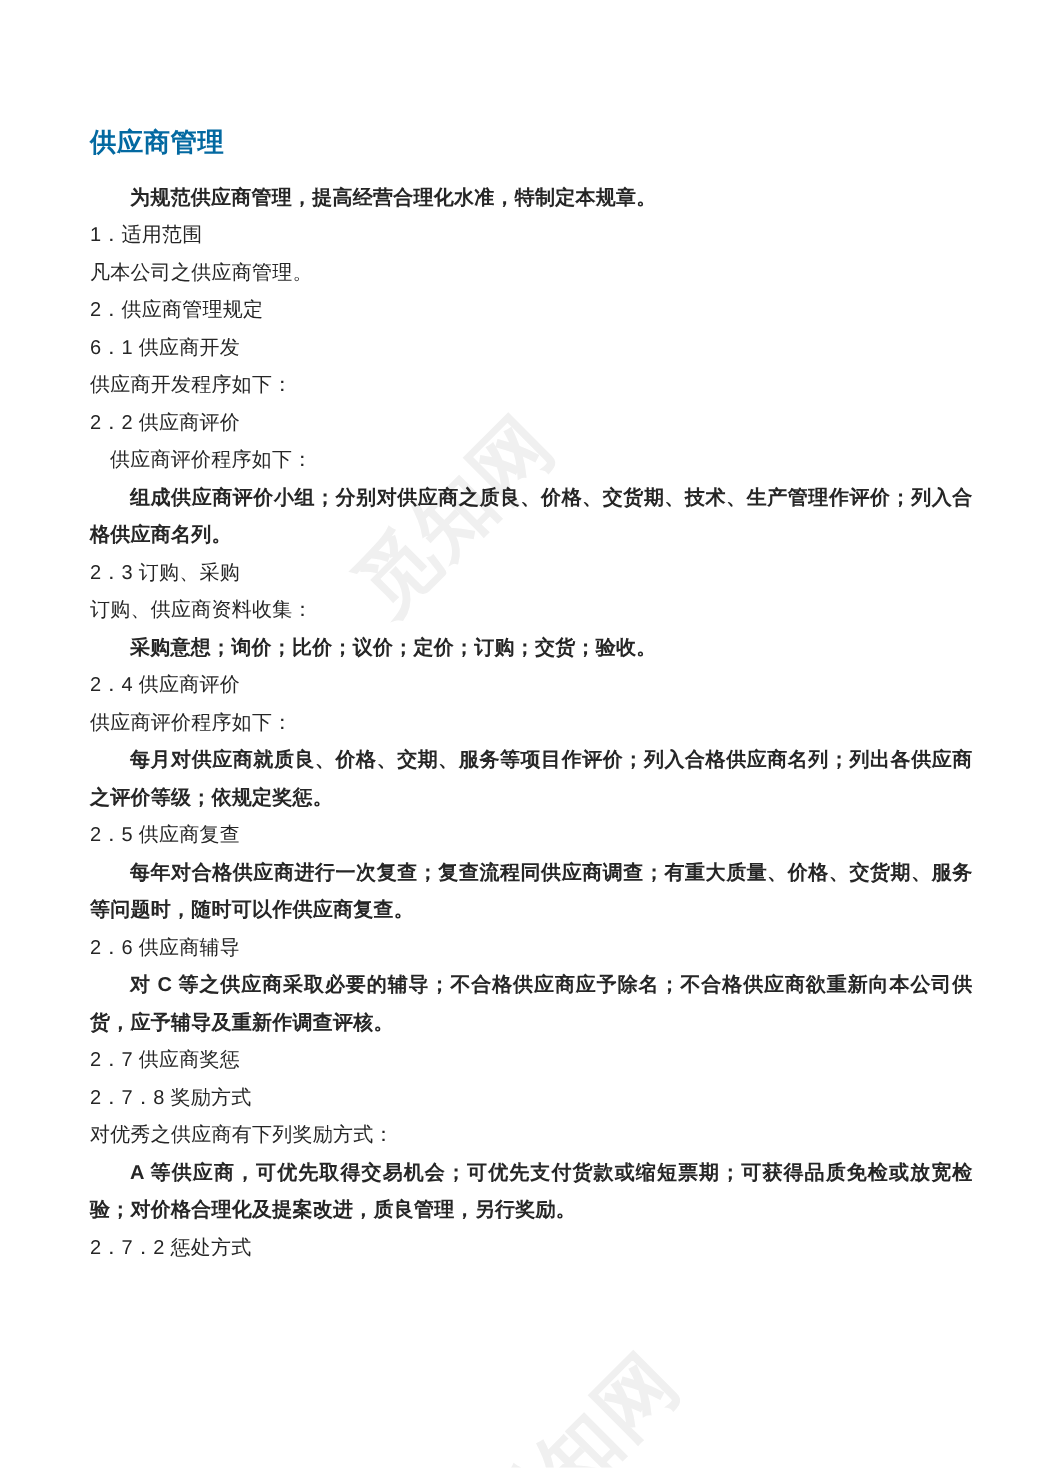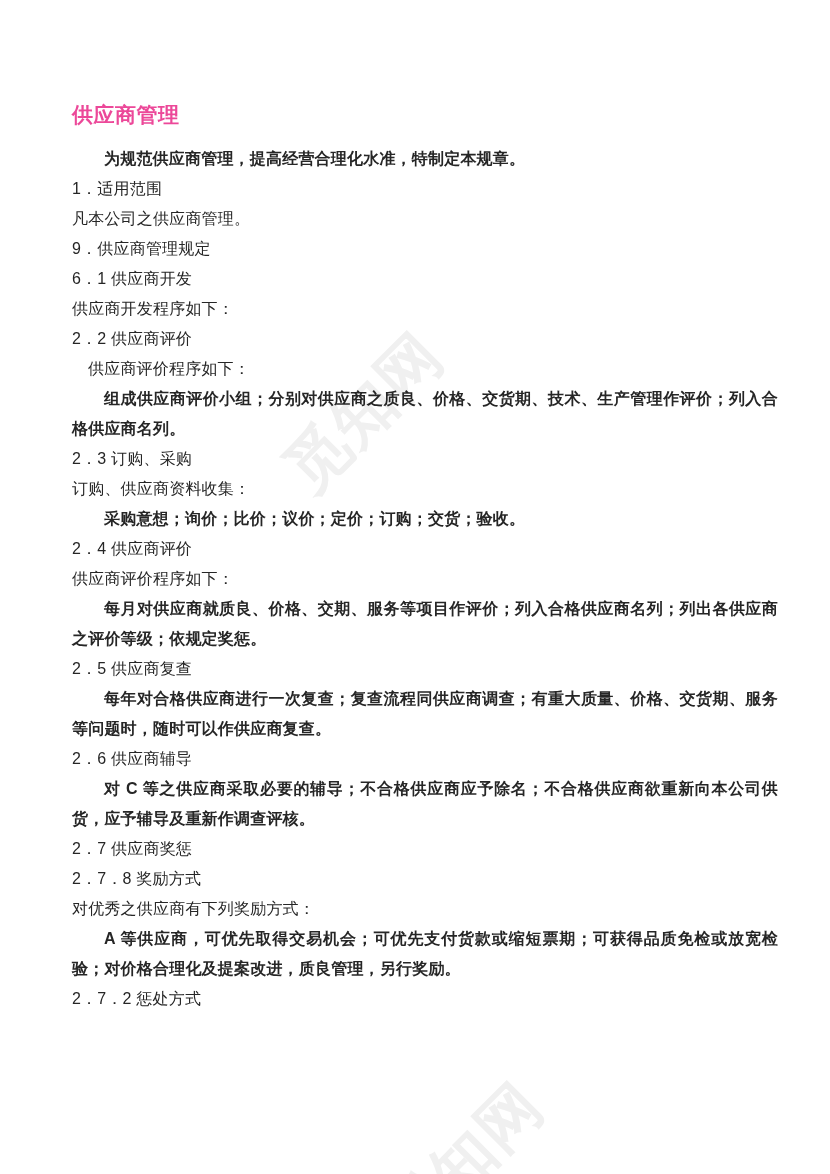--- a/index.html
+++ b/index.html
@@ -58,21 +58,21 @@
     position: absolute;
     left: 72px;
     top: 100px;
     width: 706px;
     z-index: 2;
   }
 
   .doc-title {
     font-size: 21px;
     font-weight: 700;
-    color: #ec4899;
+    color: #0369a1;
     line-height: 30px;
     margin: 0 0 14px 0;
     letter-spacing: 0.5px;
   }
 
   .para {
     font-size: 16px;
     line-height: 30px;
     color: #262626;
     margin: 0;
@@ -94,21 +94,21 @@
     <div class="watermark wm-center">觅知网</div>
     <div class="watermark wm-bottom">觅知网</div>
   </div>
 
   <div id="content">
     <h1 class="doc-title">供应商管理</h1>
     <div id="paragraphs">
         <p class="para indent-2">为规范供应商管理，提高经营合理化水准，特制定本规章。</p>
         <p class="para indent-0">1．适用范围</p>
         <p class="para indent-0">凡本公司之供应商管理。</p>
-        <p class="para indent-0">9．供应商管理规定</p>
+        <p class="para indent-0">2．供应商管理规定</p>
         <p class="para indent-0">6．1 供应商开发</p>
         <p class="para indent-0">供应商开发程序如下：</p>
         <p class="para indent-0">2．2 供应商评价</p>
         <p class="para indent-1">供应商评价程序如下：</p>
         <p class="para indent-2">组成供应商评价小组；分别对供应商之质良、价格、交货期、技术、生产管理作评价；列入合格供应商名列。</p>
         <p class="para indent-0">2．3 订购、采购</p>
         <p class="para indent-0">订购、供应商资料收集：</p>
         <p class="para indent-2">采购意想；询价；比价；议价；定价；订购；交货；验收。</p>
         <p class="para indent-0">2．4 供应商评价</p>
         <p class="para indent-0">供应商评价程序如下：</p>

